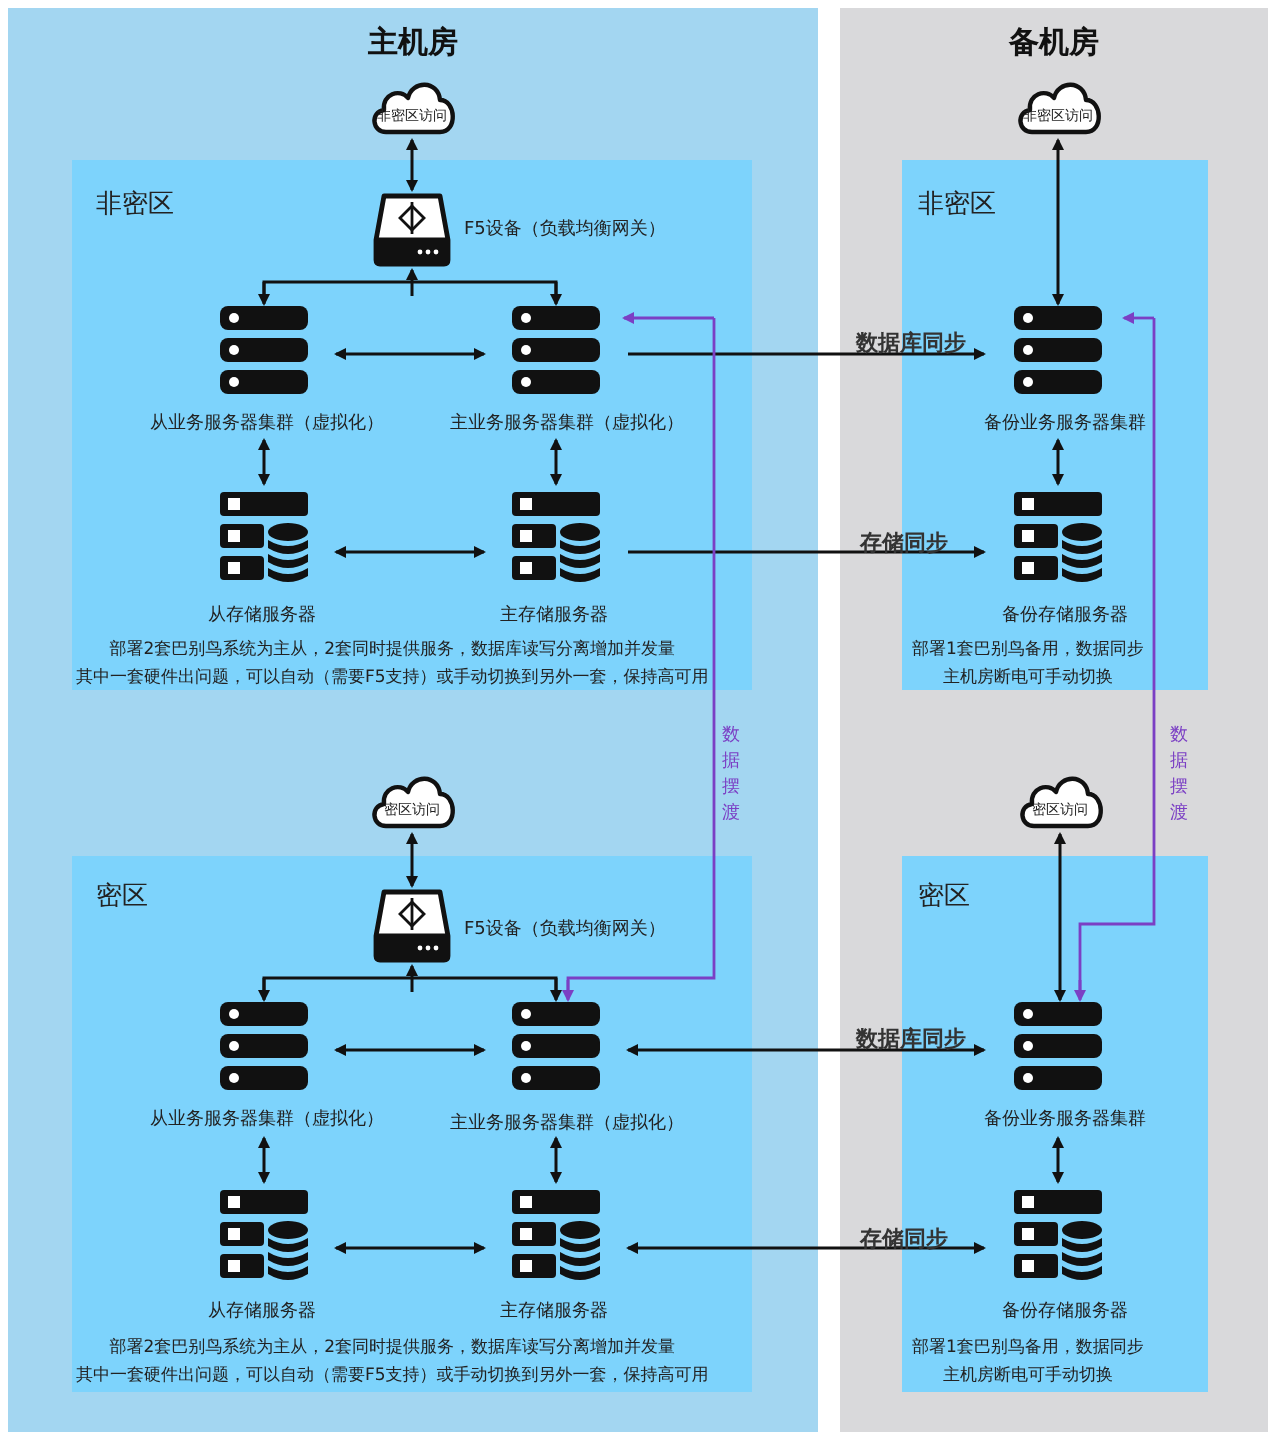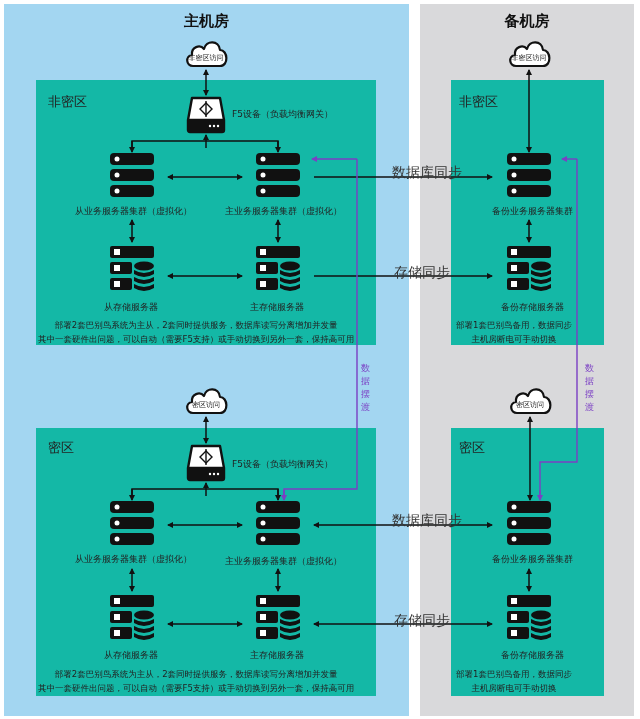--- a/index.html
+++ b/index.html
@@ -1,25 +1,25 @@
 <!DOCTYPE html>
 <html><head>
 <meta charset="utf-8">
 <style>
   html, body { margin:0; padding:0; background:#ffffff; }
   body { width:640px; height:719px; position:relative; overflow:hidden; font-family:"DejaVu Sans", sans-serif; color:#111; }
   .room { position:absolute; top:4px; }
   .room-main { left:4px; width:405px; height:712px; background:#a3d6f1; }
   .room-backup { left:420px; width:214px; height:712px; background:#d9d9db; }
   .room-title { position:absolute; top:8px; left:0; right:0; text-align:center; font-size:15px; font-weight:bold; color:#111; }
-  .zone { position:absolute; background:#14b8a6; }
+  .zone { position:absolute; background:#7dd3fc; }
   .zone-label { position:absolute; font-size:13px; color:#222; }
   .txt { position:absolute; font-size:9px; color:#222; white-space:nowrap; }
   .desc { position:absolute; font-size:8.5px; line-height:14px; color:#222; white-space:nowrap;text-align:center; }
-  .sync-label { position:absolute; font-size:14px; font-weight:normal; color:#333; white-space:nowrap; }
+  .sync-label { position:absolute; font-size:11px; font-weight:bold; color:#333; white-space:nowrap;margin-left:36px; }
   .transfer-label { position:absolute; font-size:9px; font-weight:normal; color:#7b3fc4; width:10px; line-height:13px; white-space:normal; word-break:break-all; }
   .cloud-label { position:absolute; font-size:7px; color:#222; text-align:center; white-space:nowrap; }
   svg.overlay { position:absolute; left:0; top:0; }
 </style>
 </head>
 <body>
 
 <div class="room room-main">
   <div class="room-title">主机房</div>
 </div>

